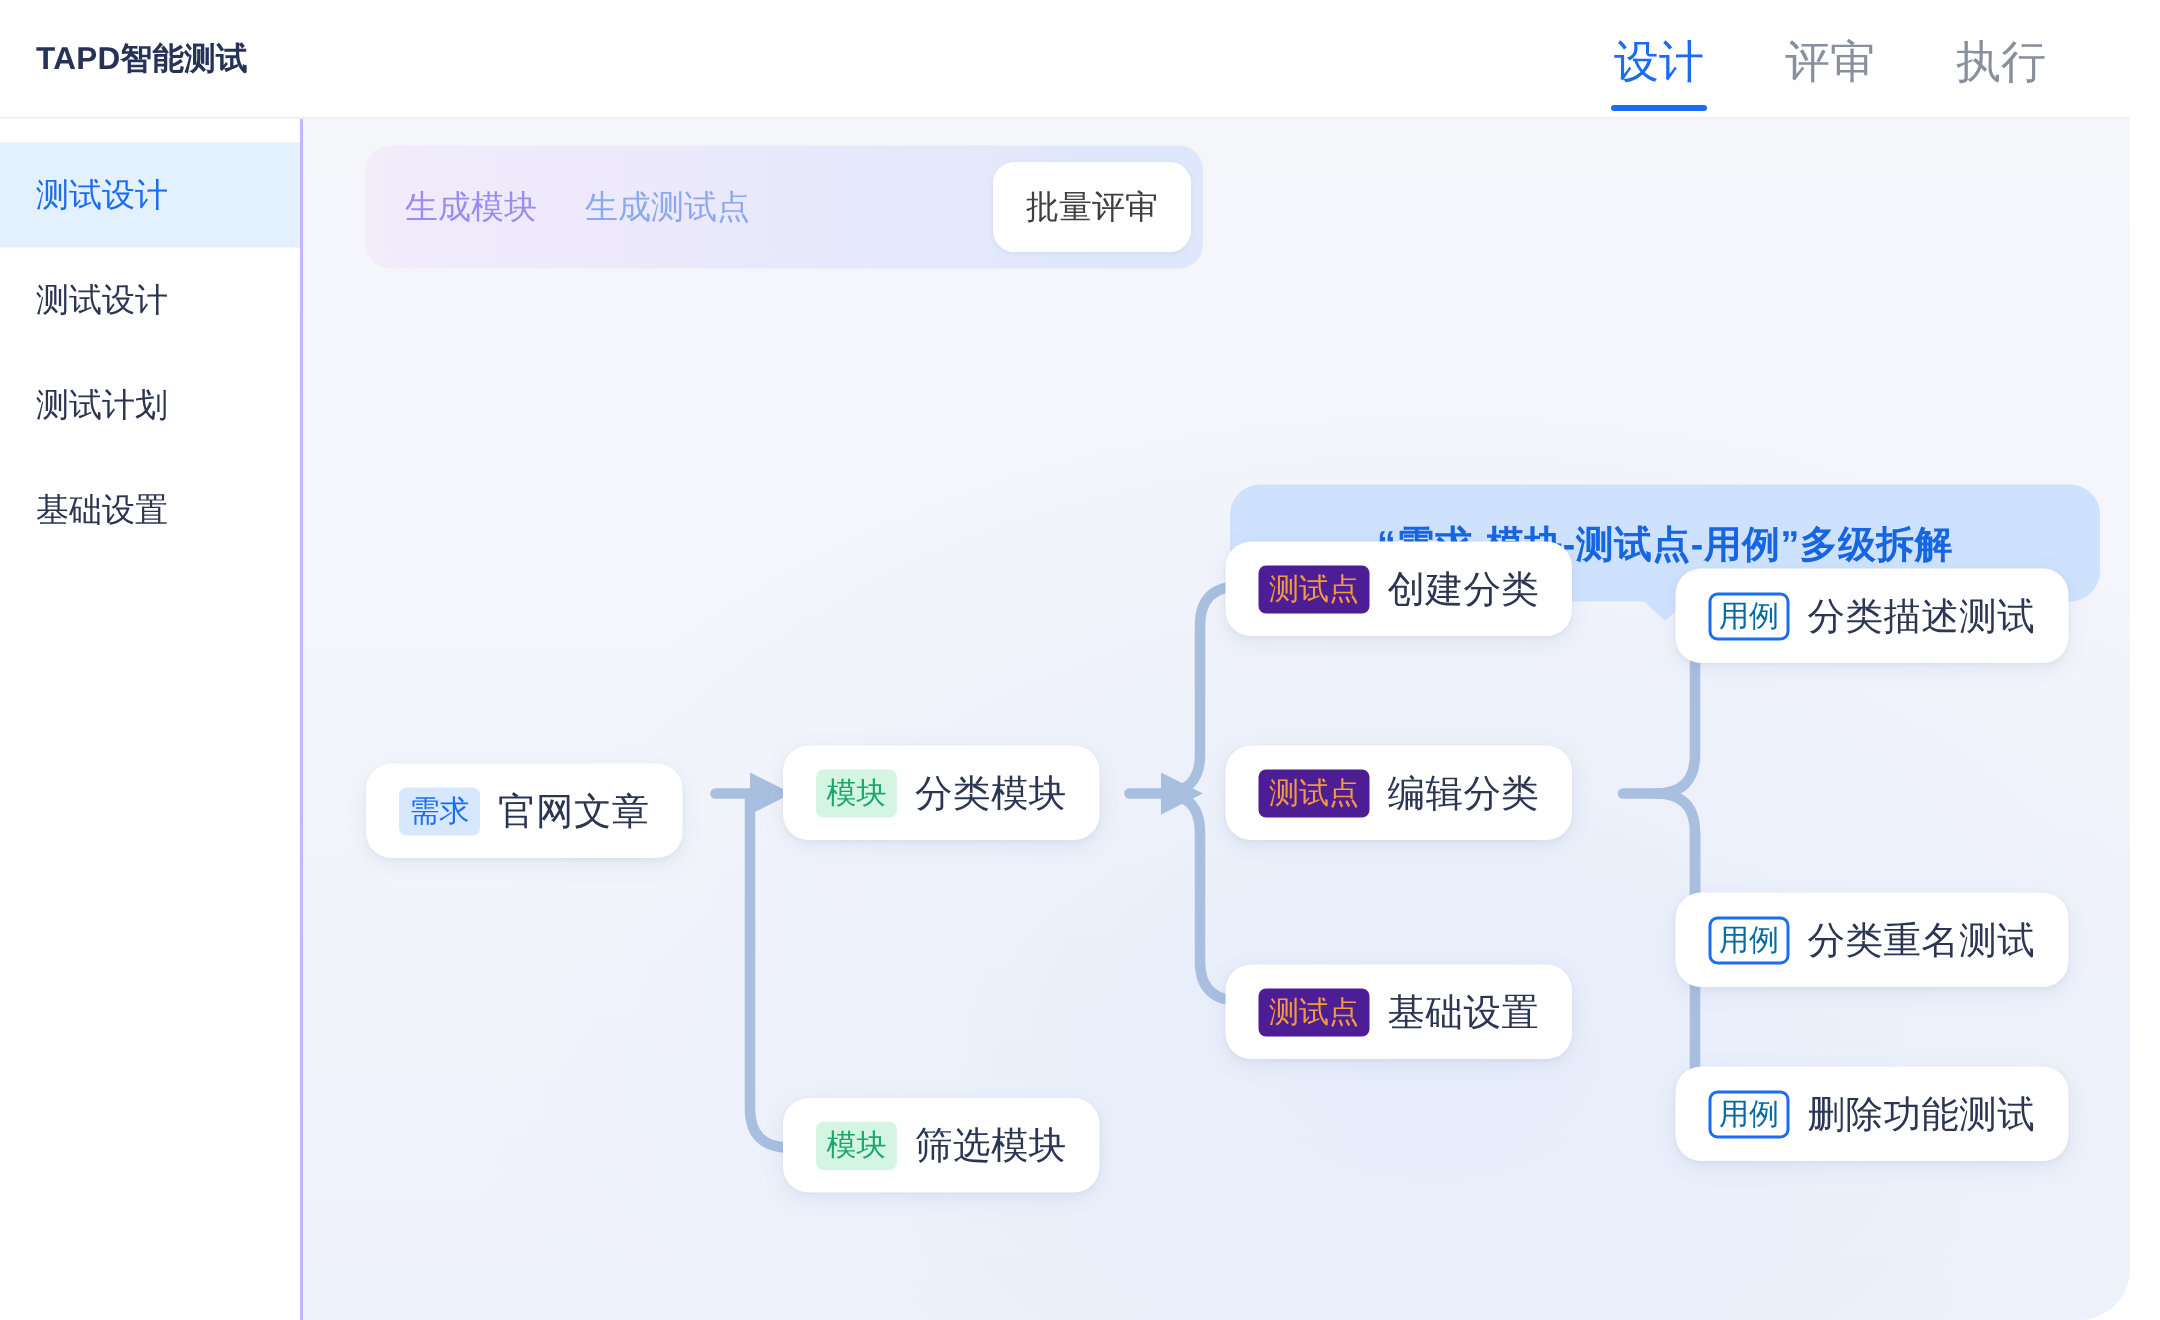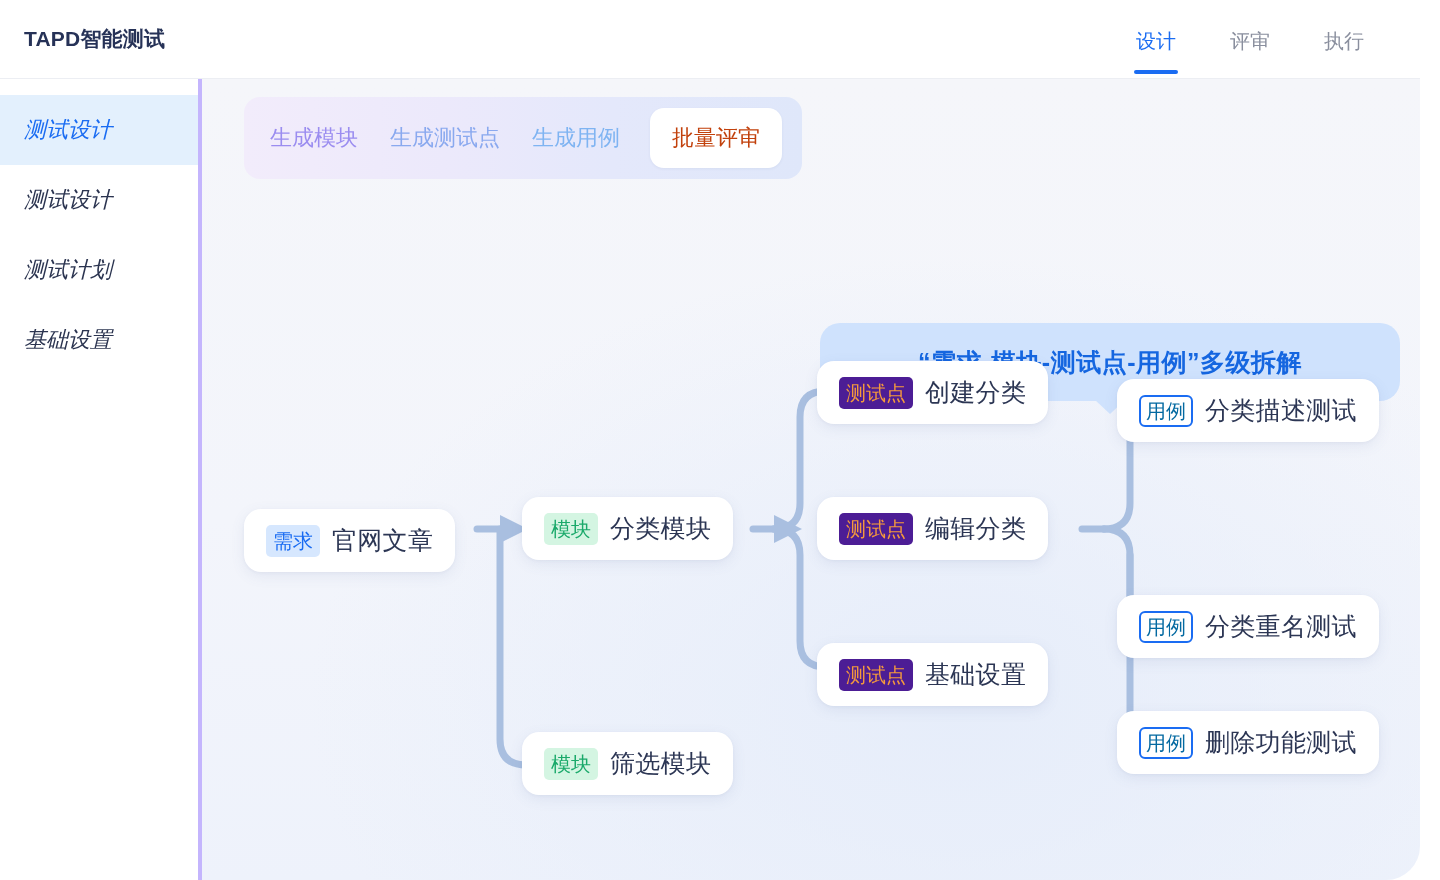--- a/index.html
+++ b/index.html
@@ -42,21 +42,21 @@
     letter-spacing: 0.2px;
   }
   .nav-tabs {
     display: flex;
     align-items: center;
     gap: 54px;
     height: 100%;
   }
   .nav-tab {
     position: relative;
-    font-size: 20px;
+    font-size: 30px;
     color: #8a8f9e;
     height: 100%;
     display: flex;
     align-items: center;
     cursor: pointer;
     padding-top: 4px;
   }
   .nav-tab.active { color: #1a6cf2; }
   .nav-tab.active::after {
     content: "";
@@ -68,23 +68,22 @@
     background: #1a6cf2;
   }
 
   
   .body-row { flex: 1 1 auto; display: flex; min-height: 0; }
 
   .sidebar {
     flex: 0 0 202px;
     width: 202px;
     background: #ffffff;
-    border-right: 4px solid #c4b5fd;
+    border-right: 2px solid #c4b5fd;
     padding-top: 16px;
-    font-style: italic;
   }
   .side-item {
     height: 70px;
     display: flex;
     align-items: center;
     padding-left: 24px;
     font-size: 22px;
     color: #2b3450;
     cursor: pointer;
   }
@@ -111,37 +110,37 @@
     margin-left: 26px;
     margin-bottom: 6px;
   }
   .ai-bar {
     width: 558px;
     height: 82px;
     border-radius: 16px;
     background: linear-gradient(90deg, #f2ecfb 0%, #ece9fb 36%, #e4e8fb 66%, #dfe7fa 100%);
     display: flex;
     align-items: center;
-    padding: 6px 20px 6px 14px;
+    padding: 6px 8px 6px 14px;
     gap: 8px;
   }
   .ai-chip {
     font-size: 22px;
     padding: 8px 12px;
     border-radius: 12px;
     cursor: pointer;
     white-space: nowrap;
   }
   .ai-chip.c0 { color: #9b8df0; }
   .ai-chip.c1 { color: #8aa9ef; }
   .ai-chip.c2 { color: #7fb4f2; }
   .ai-chip.solid {
     margin-left: auto;
     background: #ffffff;
-    color: #c2410c;
+    color: #404040;
     border-radius: 14px;
     padding: 15px 22px;
     box-shadow: 0 1px 3px rgba(60,80,130,0.07);
     font-family: Liberation Serif, serif;
   }
 
   
   .callout {
     position: absolute;
     left: 618px;
@@ -225,21 +224,20 @@
       <div class="side-item">测试计划</div>
       <div class="side-item">基础设置</div>
     </div>
 
     <div class="canvas">
 
       <div class="ai-block">
         <div class="ai-bar">
           <div class="ai-chip c0">生成模块</div>
           <div class="ai-chip c1">生成测试点</div>
-          <div class="ai-chip c2">生成用例</div>
           <div class="ai-chip solid">批量评审</div>
         </div>
       </div>
 
       <div class="callout">
         <div class="callout-text">“需求-模块-测试点-用例”多级拆解</div>
         <div class="callout-tail"></div>
       </div>
 
       <svg class="tree-svg" width="1238" height="801" viewBox="0 0 1238 801">

